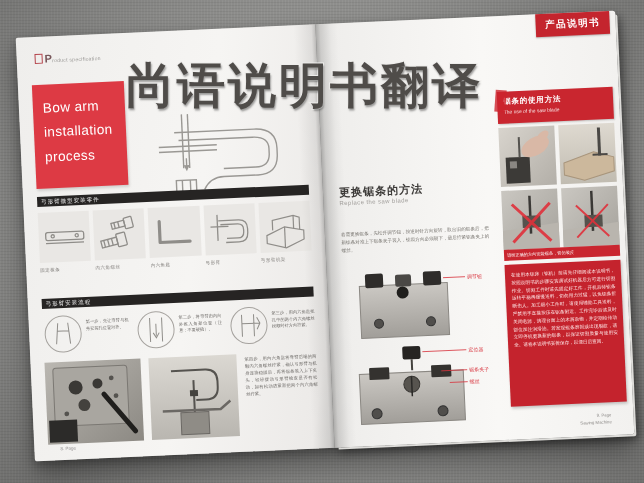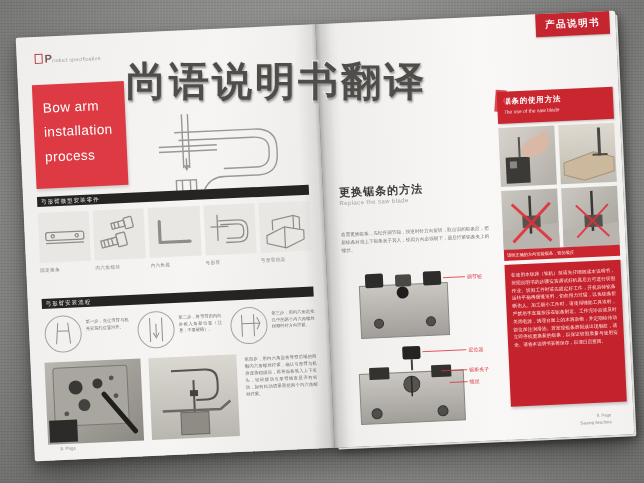--- a/index.html
+++ b/index.html
@@ -15,21 +15,21 @@
     transform:rotate(-2.6deg);display:flex;
     box-shadow:0 16px 30px rgba(0,0,0,.4), 0 4px 10px rgba(0,0,0,.28);}
   .page{position:relative;width:300px;height:424px;}
   .page-left{background:linear-gradient(100deg,#efeeec 0%,#f6f5f3 55%,#eceae8 94%,#dcdbd9 100%);border-radius:2px 0 0 3px;}
   .page-right{background:linear-gradient(to right,#d6d5d3 0%,#efeeec 5%,#f9f8f6 55%,#f2f1ef 100%);border-radius:0 3px 3px 0;
     box-shadow:3px 3px 0 -1px #dddcd9, 5px 6px 8px rgba(0,0,0,.3);}
   .gutter{position:absolute;left:50%;top:0;bottom:0;width:44px;transform:translateX(-50%);
     background:linear-gradient(to right, rgba(0,0,0,0) 0%, rgba(0,0,0,.08) 40%, rgba(0,0,0,.2) 50%, rgba(0,0,0,.08) 60%, rgba(0,0,0,0) 100%);
     pointer-events:none;}
   
-  .watermark{position:absolute;left:126px;top:54px;font-size:40px;font-weight:bold;
+  .watermark{position:absolute;left:126px;top:54px;font-size:48px;font-weight:bold;
     letter-spacing:3px;white-space:nowrap;color:#4f4c49;
     -webkit-text-stroke:2px #eeedeb;paint-order:stroke fill;
     text-shadow:1px 2px 2px rgba(0,0,0,.35);
     font-family:"Liberation Serif","DejaVu Serif",serif;z-index:30;}
   .watermark-seal{position:absolute;left:495px;top:90px;width:11px;height:22px;
     background:rgba(205,35,45,.8);transform:rotate(4deg);z-index:30;}
   
   .logo{position:absolute;left:18px;top:16px;color:#8c8a88;display:flex;align-items:baseline;}
   .logo-mark{display:inline-block;width:6px;height:8px;border:1px solid #b5454d;margin-right:2px;align-self:center;}
   .logo-p{font-size:11px;font-weight:bold;color:#77565a;}

